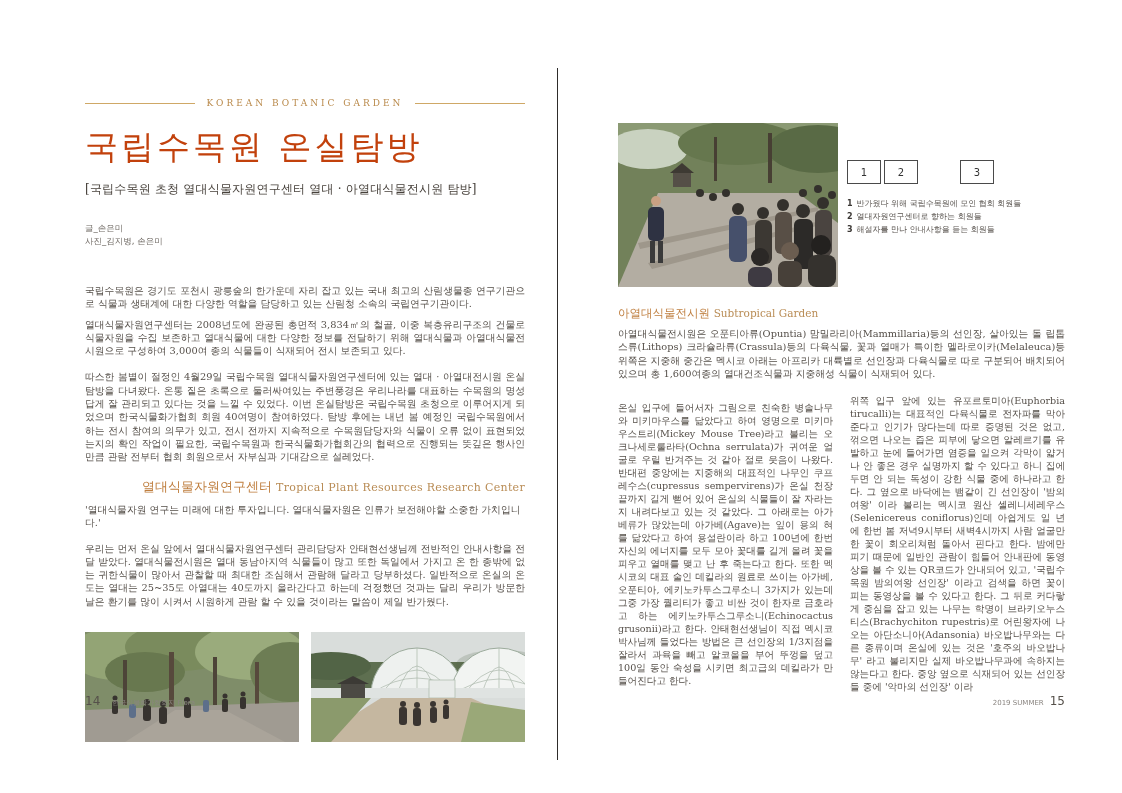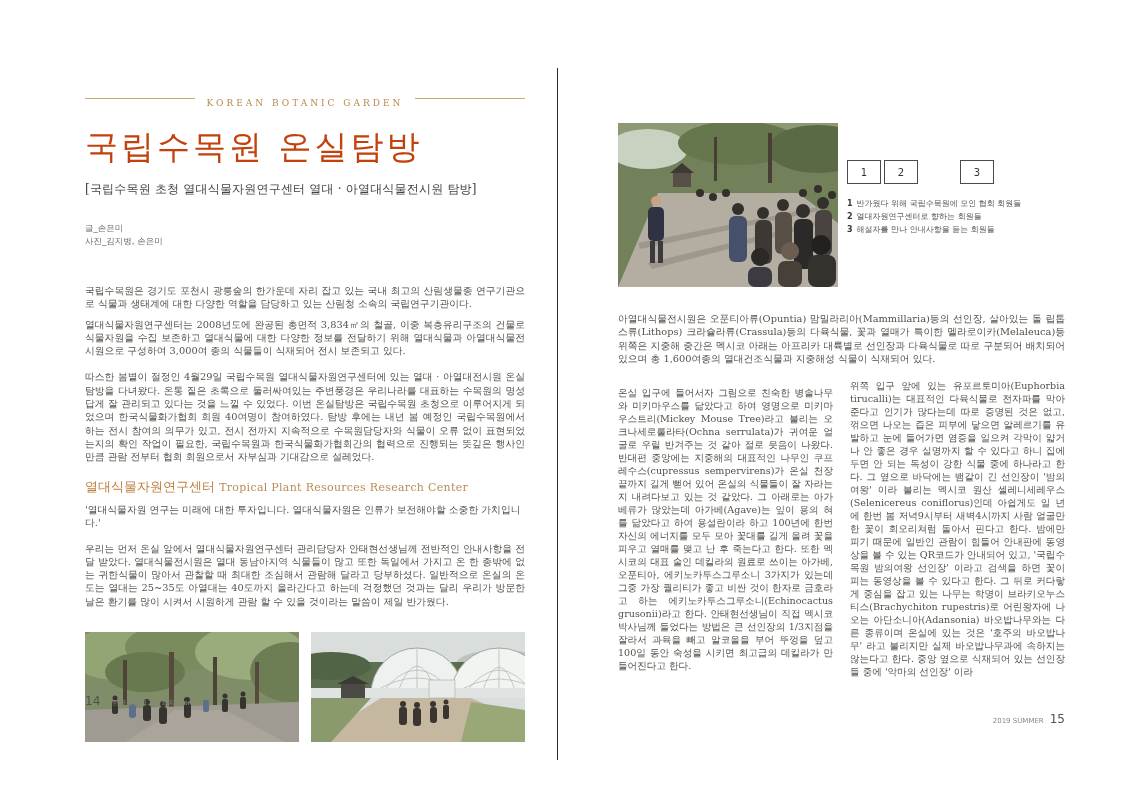--- a/index.html
+++ b/index.html
@@ -4,30 +4,30 @@
 <style>
   html,body{margin:0;padding:0;}
   body{
     width:1122px;height:793px;background:#ffffff;position:relative;overflow:hidden;
     font-family:"DejaVu Serif",serif;color:#544e48;
   }
   .divider{position:absolute;left:557px;top:68px;width:1px;height:692px;background:#2e2c2a;}
 
   
   .page-left{position:absolute;left:85px;top:92px;width:440px;height:600px;}
-  .header-rule{display:flex;align-items:flex-start;gap:12px;margin-top:6px;}
+  .header-rule{display:flex;align-items:center;gap:12px;margin-top:6px;}
   .header-rule .line{flex:1;border-top:1px solid #cfa866;height:0;}
   .header-label{font-size:9px;letter-spacing:3px;color:#b9894a;white-space:nowrap;}
   .main-title{font-size:33px;letter-spacing:3px;color:#c2410c;margin-top:17px;font-weight:400;}
   .sub-title{font-size:12px;color:#47413b;margin-top:11px;letter-spacing:0.2px;}
   .byline{margin-top:24px;font-family:"DejaVu Sans",sans-serif;font-size:8.5px;color:#6e6862;line-height:13px;}
   .body-text{font-size:9.8px;line-height:13.3px;text-align:justify;color:#554f49;}
   .para-block{margin-top:36px;}
   .para-block p{margin:0 0 7px 0;}
-  .sec-head{margin-top:14px;color:#bf7e3e;font-size:13px;}
+  .sec-head{margin-top:14px;color:#bf7e3e;font-size:13px;text-align:right;}
   .sec-head .en{font-size:11px;color:#b98c55;letter-spacing:0.3px;}
   .quote-line{margin-top:8px;font-size:9.8px;color:#554f49;}
   .photo-row{display:flex;gap:12px;margin-top:24px;}
   .photo-row svg{display:block;}
 
   
   .page-right{position:absolute;left:618px;top:115px;width:447px;height:600px;}
   .top-photo{position:absolute;left:0;top:8px;}
   .legend{position:absolute;left:229px;top:45px;width:218px;}
   .legend-boxes{display:flex;}
@@ -41,21 +41,21 @@
   .right-flow{position:absolute;left:0;top:191px;width:447px;}
   .sec-head2{color:#bf7e3e;font-size:11.5px;}
   .sec-head2 .en{font-size:10.5px;color:#b98c55;}
   .intro-text{margin-top:6px;font-size:9.8px;line-height:13.3px;text-align:justify;color:#554f49;}
   .columns{display:flex;gap:17px;margin-top:14px;align-items:center;}
   .col{width:215px;font-size:9.6px;line-height:13px;text-align:justify;color:#554f49;}
 
   
   .footer-left{position:absolute;left:85px;top:694px;font-family:"DejaVu Sans",sans-serif;color:#8a8580;font-size:7px;display:flex;align-items:baseline;gap:12px;}
   .footer-left .pg{font-size:12px;color:#55504a;}
-  .footer-right{position:absolute;left:618px;top:712px;width:447px;text-align:right;font-family:"DejaVu Sans",sans-serif;color:#8a8580;font-size:7px;}
+  .footer-right{position:absolute;left:618px;top:694px;width:447px;text-align:right;font-family:"DejaVu Sans",sans-serif;color:#8a8580;font-size:7px;}
   .footer-right .pg{font-size:12px;color:#55504a;margin-left:6px;}
 </style>
 </head>
 <body>
 
 <div class="divider"></div>
 
 <div class="page-left">
 
   <div class="header-rule">
@@ -220,20 +220,24 @@
         <span>열대자원연구센터로 향하는 회원들</span>
       </div>
       <div class="cap-line">
         <span class="num">3</span>
         <span>해설자를 만나 안내사항을 듣는 회원들</span>
       </div>
     </div>
   </div>
 
   <div class="right-flow">
+    <div class="sec-head2">
+      <span>아열대식물전시원</span>
+      <span class="en">Subtropical Garden</span>
+    </div>
     <div class="intro-text">아열대식물전시원은 오푼티아류(Opuntia) 맘밀라리아(Mammillaria)등의 선인장, 살아있는 돌 립톱스류(Lithops) 크라슐라류(Crassula)등의 다육식물, 꽃과 열매가 특이한 멜라로이카(Melaleuca)등 위쪽은 지중해 중간은 멕시코 아래는 아프리카 대륙별로 선인장과 다육식물로 따로 구분되어 배치되어있으며 총 1,600여종의 열대건조식물과 지중해성 식물이 식재되어 있다.</div>
     <div class="columns">
       <div class="col">온실 입구에 들어서자 그림으로 친숙한 병솔나무와 미키마우스를 닮았다고 하여 영명으로 미키마우스트리(Mickey Mouse Tree)라고 불리는 오크나세로룰라타(Ochna serrulata)가 귀여운 얼굴로 우릴 반겨주는 것 같아 절로 웃음이 나왔다. 반대편 중앙에는 지중해의 대표적인 나무인 쿠프레수스(cupressus sempervirens)가 온실 천장 끝까지 길게 뻗어 있어 온실의 식물들이 잘 자라는지 내려다보고 있는 것 같았다. 그 아래로는 아가베류가 많았는데 아가베(Agave)는 잎이 용의 혀를 닮았다고 하여 용설란이라 하고 100년에 한번 자신의 에너지를 모두 모아 꽃대를 길게 올려 꽃을 피우고 열매를 맺고 난 후 죽는다고 한다. 또한 멕시코의 대표 술인 데킬라의 원료로 쓰이는 아가베, 오푼티아, 에키노카투스그루소니 3가지가 있는데 그중 가장 퀄리티가 좋고 비싼 것이 한자로 금호라고 하는 에키노카투스그루소니(Echinocactus grusonii)라고 한다. 안태현선생님이 직접 멕시코 박사님께 들었다는 방법은 큰 선인장의 1/3지점을 잘라서 과육을 빼고 알코올을 부어 뚜껑을 덮고 100일 동안 숙성을 시키면 최고급의 데킬라가 만들어진다고 한다.</div>
       <div class="col">위쪽 입구 앞에 있는 유포르토미아(Euphorbia tirucalli)는 대표적인 다육식물로 전자파를 막아준다고 인기가 많다는데 따로 증명된 것은 없고, 꺾으면 나오는 즙은 피부에 닿으면 알레르기를 유발하고 눈에 들어가면 염증을 일으켜 각막이 얇거나 안 좋은 경우 실명까지 할 수 있다고 하니 집에 두면 안 되는 독성이 강한 식물 중에 하나라고 한다. 그 옆으로 바닥에는 뱀같이 긴 선인장이 '밤의 여왕' 이라 불리는 멕시코 원산 셀레니세레우스(Selenicereus coniflorus)인데 아쉽게도 일 년에 한번 봄 저녁9시부터 새벽4시까지 사람 얼굴만한 꽃이 회오리쳐럼 돌아서 핀다고 한다. 밤에만 피기 때문에 일반인 관람이 힘들어 안내판에 동영상을 볼 수 있는 QR코드가 안내되어 있고, '국립수목원 밤의여왕 선인장' 이라고 검색을 하면 꽃이 피는 동영상을 볼 수 있다고 한다. 그 뒤로 커다랗게 중심을 잡고 있는 나무는 학명이 브라키오누스티스(Brachychiton rupestris)로 어린왕자에 나오는 아단소니아(Adansonia) 바오밥나무와는 다른 종류이며 온실에 있는 것은 '호주의 바오밥나무' 라고 불리지만 실제 바오밥나무과에 속하지는 않는다고 한다. 중앙 옆으로 식재되어 있는 선인장들 중에 '악마의 선인장' 이라</div>
     </div>
   </div>
 </div>
 
 <div class="footer-left">
   <span class="pg">14</span>

